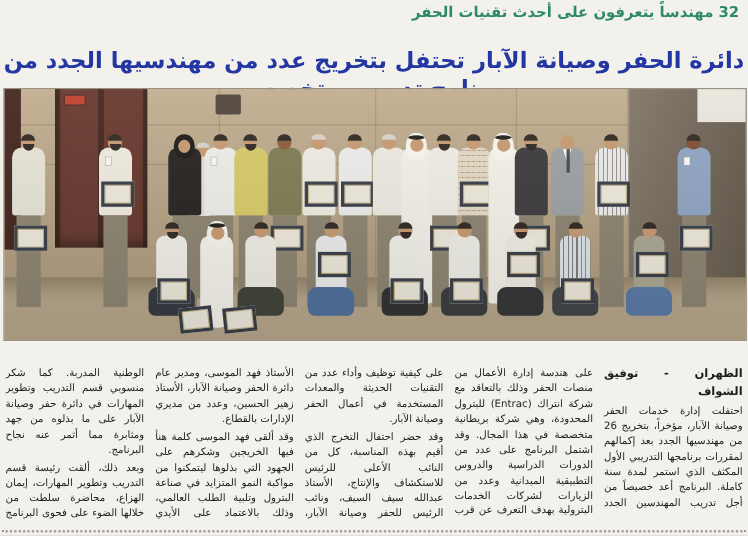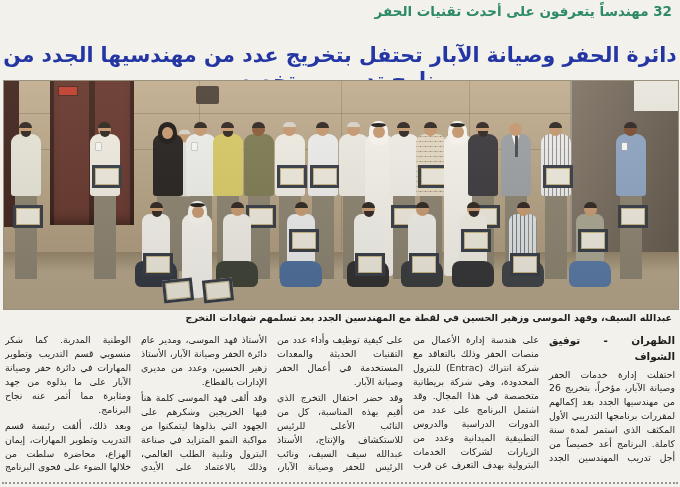--- a/index.html
+++ b/index.html
@@ -294,21 +294,20 @@
         <div class="person pf" style="left: 87%;">
           <i style="left:8px;top:11px;width:28px;height:50px;background:#a9a795;border-radius:8px 8px 3px 3px"></i>
           <i style="left:1px;top:58px;width:42px;height:26px;background:#5578a9;border-radius:8px 10px 6px 6px"></i>
           <i style="left:16px;top:0px;width:13px;height:13px;background:#c79a72;border-radius:50%"></i>
           <i style="left:16px;top:-1px;width:13px;height:6px;background:#2a2320;border-radius:7px 7px 0 0"></i>
           <i class="cert" style="left:10px;top:26px"></i>
         </div>
       </div>
   </div>
 
-  <div class="caption">عبدالله السيف، وفهد الموسى وزهير الحسين في لقطة مع المهندسين الجدد بعد تسلمهم شهادات التخرج</div>
 
   <div class="body">
     <div class="byline">الظهران - توفيق الشواف</div>
     <p>احتفلت إدارة خدمات الحفر وصيانة الآبار، مؤخراً، بتخريج 26 من مهندسيها الجدد بعد إكمالهم لمقررات برنامجها التدريبي الأول المكثف الذي استمر لمدة سنة كاملة. البرنامج أعد خصيصاً من أجل تدريب المهندسين الجدد على هندسة إدارة الأعمال من منصات الحفر وذلك بالتعاقد مع شركة انتراك (Entrac) للبترول المحدودة، وهي شركة بريطانية متخصصة في هذا المجال. وقد اشتمل البرنامج على عدد من الدورات الدراسية والدروس التطبيقية الميدانية وعدد من الزيارات لشركات الخدمات البترولية بهدف التعرف عن قرب على كيفية توظيف وأداء عدد من التقنيات الحديثة والمعدات المستخدمة في أعمال الحفر وصيانة الآبار.</p>
     <p>وقد حضر احتفال التخرج الذي أقيم بهذه المناسبة، كل من النائب الأعلى للرئيس للاستكشاف والإنتاج، الأستاذ عبدالله سيف السيف، ونائب الرئيس للحفر وصيانة الآبار، الأستاذ فهد الموسى، ومدير عام دائرة الحفر وصيانة الآبار، الأستاذ زهير الحسين، وعدد من مديري الإدارات بالقطاع.</p>
     <p>وقد ألقى فهد الموسى كلمة هنأ فيها الخريجين وشكرهم على الجهود التي بذلوها ليتمكنوا من مواكبة النمو المتزايد في صناعة البترول وتلبية الطلب العالمي، وذلك بالاعتماد على الأيدي الوطنية المدربة. كما شكر منسوبي قسم التدريب وتطوير المهارات في دائرة حفر وصيانة الآبار على ما بذلوه من جهد ومثابرة مما أثمر عنه نجاح البرنامج.</p>
     <p>وبعد ذلك، ألقت رئيسة قسم التدريب وتطوير المهارات، إيمان الهزاع، محاضرة سلطت من خلالها الضوء على فحوى البرنامج بدوراته المكتبية والميدانية وخطط التدريب الحالية والمستقبلية المعدة لتدريب الكوادر البشرية وذلك من أجل مواصلة المهمات الموكلة كما خطط لها.</p>
 
   </div>
 

